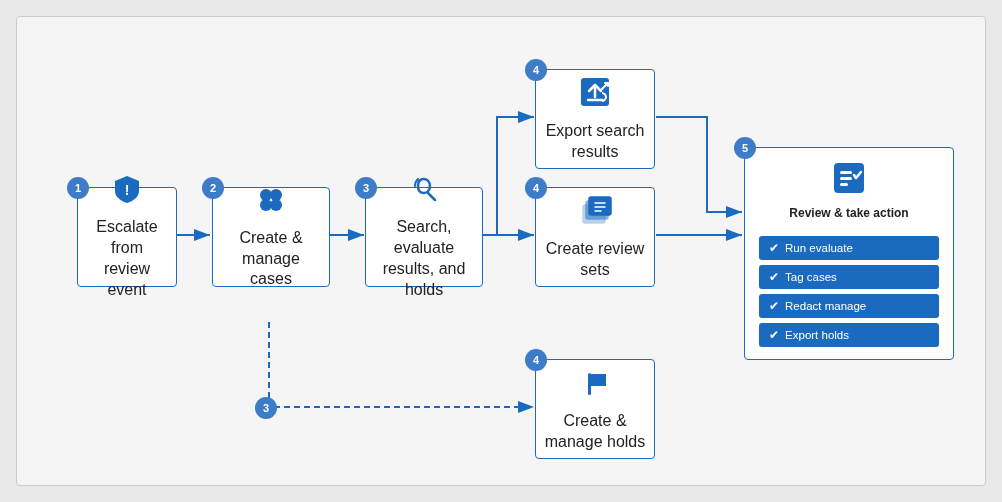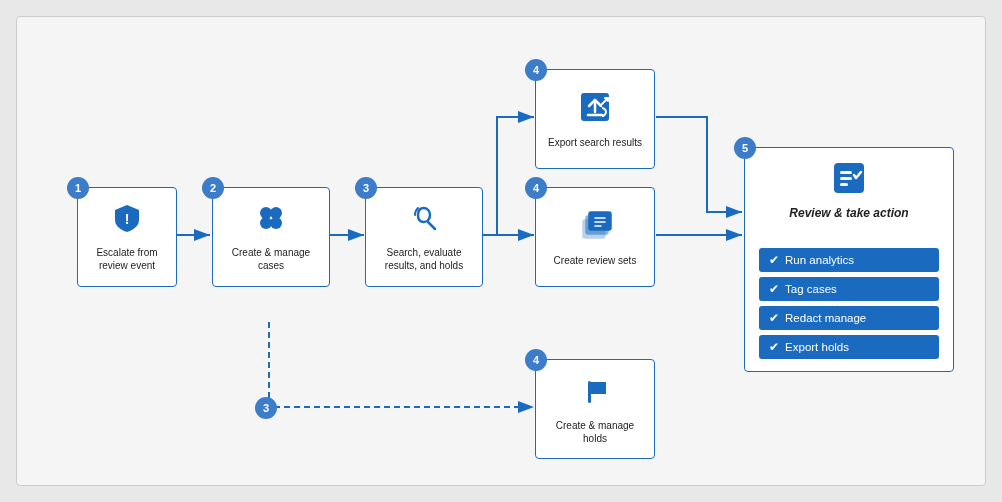--- a/index.html
+++ b/index.html
@@ -30,21 +30,21 @@
       flex-direction: column;
       align-items: center;
       justify-content: center;
       text-align: center;
       padding: 10px 8px;
     }
     .step-box .icon-area {
       margin-bottom: 8px;
     }
     .step-box .label {
-      font-size: 10px;
+      font-size: 16px;
       color: #222;
       line-height: 1.3;
       font-weight: 500;
     }
     .badge {
       position: absolute;
       width: 22px;
       height: 22px;
       border-radius: 50%;
       background: #3d7cc9;
@@ -210,35 +210,35 @@
       </svg>
     </div>
     <div class="label">Create &amp; manage
 holds</div>
   </div>
 
   <div class="badge" style="position:absolute;left:238px;top:380px;">3</div>
 
   <div class="action-panel" style="left:727px;top:130px;width:210px;">
     <div class="badge" style="position:absolute;top:-11px;left:-11px;">5</div>
-    <div style="text-align:center;width:100%;margin-bottom:20px;font-style:italic;">
+    <div style="text-align:center;width:100%;margin-bottom:8px;">
       <div style="margin-bottom:6px;">
         <svg width="36" height="36" viewBox="0 0 36 36" fill="none">
           <rect x="3" y="3" width="30" height="30" rx="4" fill="#1a6bbf"></rect>
           <rect x="9" y="11" width="12" height="3" rx="1.5" fill="white"></rect>
           <rect x="9" y="17" width="12" height="3" rx="1.5" fill="white"></rect>
           <rect x="9" y="23" width="8" height="3" rx="1.5" fill="white"></rect>
           <polyline points="23,15 25,18 30,12" stroke="white" stroke-width="2.5" fill="none" stroke-linecap="round" stroke-linejoin="round"></polyline>
         </svg>
       </div>
       <div class="panel-title">Review &amp; take action</div>
     </div>
     <div class="action-btn">
       <span class="check">✔</span>
-      <span>Run analytics</span>
+      <span>Run evaluate</span>
     </div>
     <div class="action-btn">
       <span class="check">✔</span>
       <span>Tag cases</span>
     </div>
     <div class="action-btn">
       <span class="check">✔</span>
       <span>Redact manage</span>
     </div>
     <div class="action-btn" style="margin-bottom:0;">

